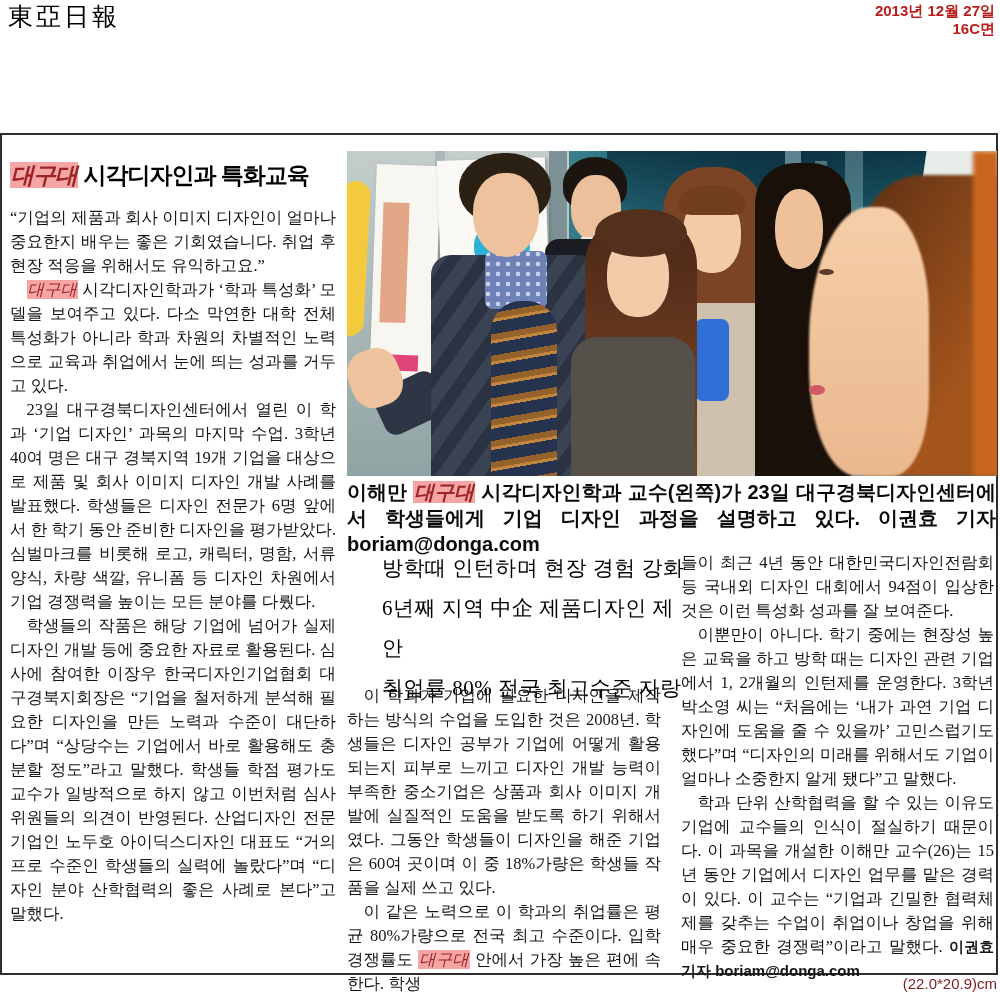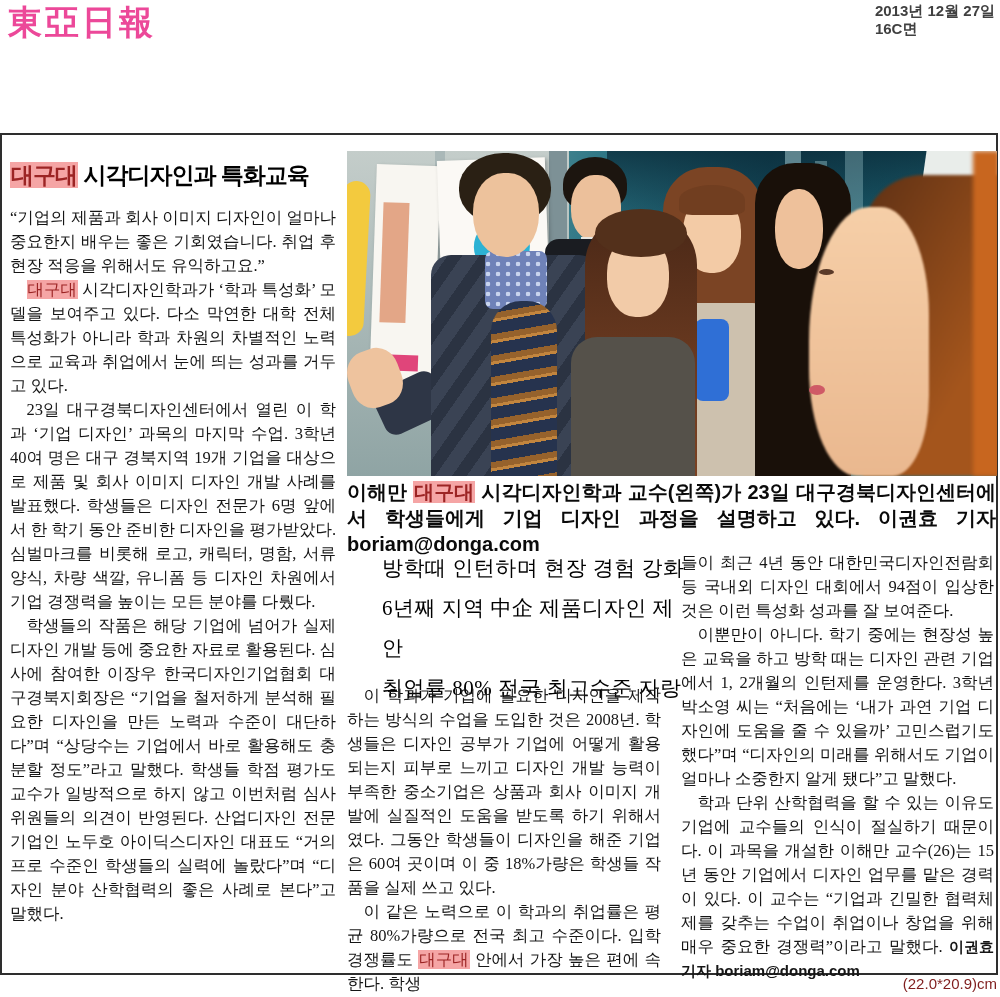--- a/index.html
+++ b/index.html
@@ -1,43 +1,43 @@
 <!DOCTYPE html>
 <html style="--hl-bg: #f5a5a5; --hl-tx: #9c2424;"><head>
 <meta charset="utf-8">
 <style>
   html,body{margin:0;padding:0;background:#e9e9e9;}
   .page{position:relative;width:1000px;height:997px;background:#ffffff;margin:0 auto;overflow:hidden;
         font-family:"Liberation Serif","DejaVu Serif",serif;color:#111;}
   .abs{position:absolute;}
 
   
-  .masthead{left:8px;top:0px;font-size:34px;font-weight:bold;letter-spacing:3px;
-            font-family:"Liberation Serif","DejaVu Serif",serif;color:#ec4899;}
-  .dateline{right:5px;top:2px;font-family:"Liberation Sans","DejaVu Sans",sans-serif;
-            font-size:15px;line-height:18px;color:#404040;font-weight:bold;}
+  .masthead{left:8px;top:0px;font-size:25px;font-weight:normal;letter-spacing:3px;
+            font-family:"Liberation Serif","DejaVu Serif",serif;color:#000000;}
+  .dateline{right:5px;top:2px;text-align:right;font-family:"Liberation Sans","DejaVu Sans",sans-serif;
+            font-size:15px;line-height:18px;color:#b91c1c;font-weight:bold;}
 
   
   .headline-box{left:0;top:30px;width:992px;height:90px;border:3px solid #3d3d3d;background:#fff;
                 display:flex;align-items:center;overflow:hidden;}
   .headline{font-family:"Liberation Sans","DejaVu Sans",sans-serif;font-weight:900;font-size:57px;
             letter-spacing:-3px;line-height:1;padding-left:6px;white-space:nowrap;color:#050505;
             transform:scaleY(1.12);transform-origin:left center;}
 
   
   .article-box{left:0;top:133px;width:994px;height:838px;border:2px solid #2e2e2e;background:#fff;}
 
   
   .col{font-size:16.5px;line-height:24px;text-align:justify;color:#151515;}
   .col p{margin:0;}
   .col p.ind{text-indent:1em;}
   .left-col{left:10px;top:160px;width:326px;}
   .subhead{font-family:"Liberation Sans","DejaVu Sans",sans-serif;font-weight:bold;font-size:23px;
            line-height:30px;margin-bottom:16px;letter-spacing:-1px;color:#000;}
-  .hl{background:var(--hl-bg,#f5a5a5);color:var(--hl-tx,#9c2424);padding:0 1px;}
+  .hl{background:var(--hl-bg,#f5a5a5);color:var(--hl-tx,#9c2424);padding:0 1px;font-style:italic;}
   .mid-subhead{left:350px;top:548px;width:312px;font-size:21px;line-height:40px;letter-spacing:0.5px;
                color:#000;font-family:"Liberation Serif","DejaVu Serif",serif;margin-left:32px;}
   .mid-col{left:347px;top:684px;width:314px;}
   .right-col{left:681px;top:551px;width:313px;}
   .seg-gothic{font-family:"Liberation Sans","DejaVu Sans",sans-serif;font-weight:bold;font-size:15px;}
 
   
   .caption{left:347px;top:479px;width:649px;font-family:"Liberation Sans","DejaVu Sans",sans-serif;
            font-weight:bold;font-size:20px;line-height:26px;text-align:justify;color:#0a0a0a;}
 

